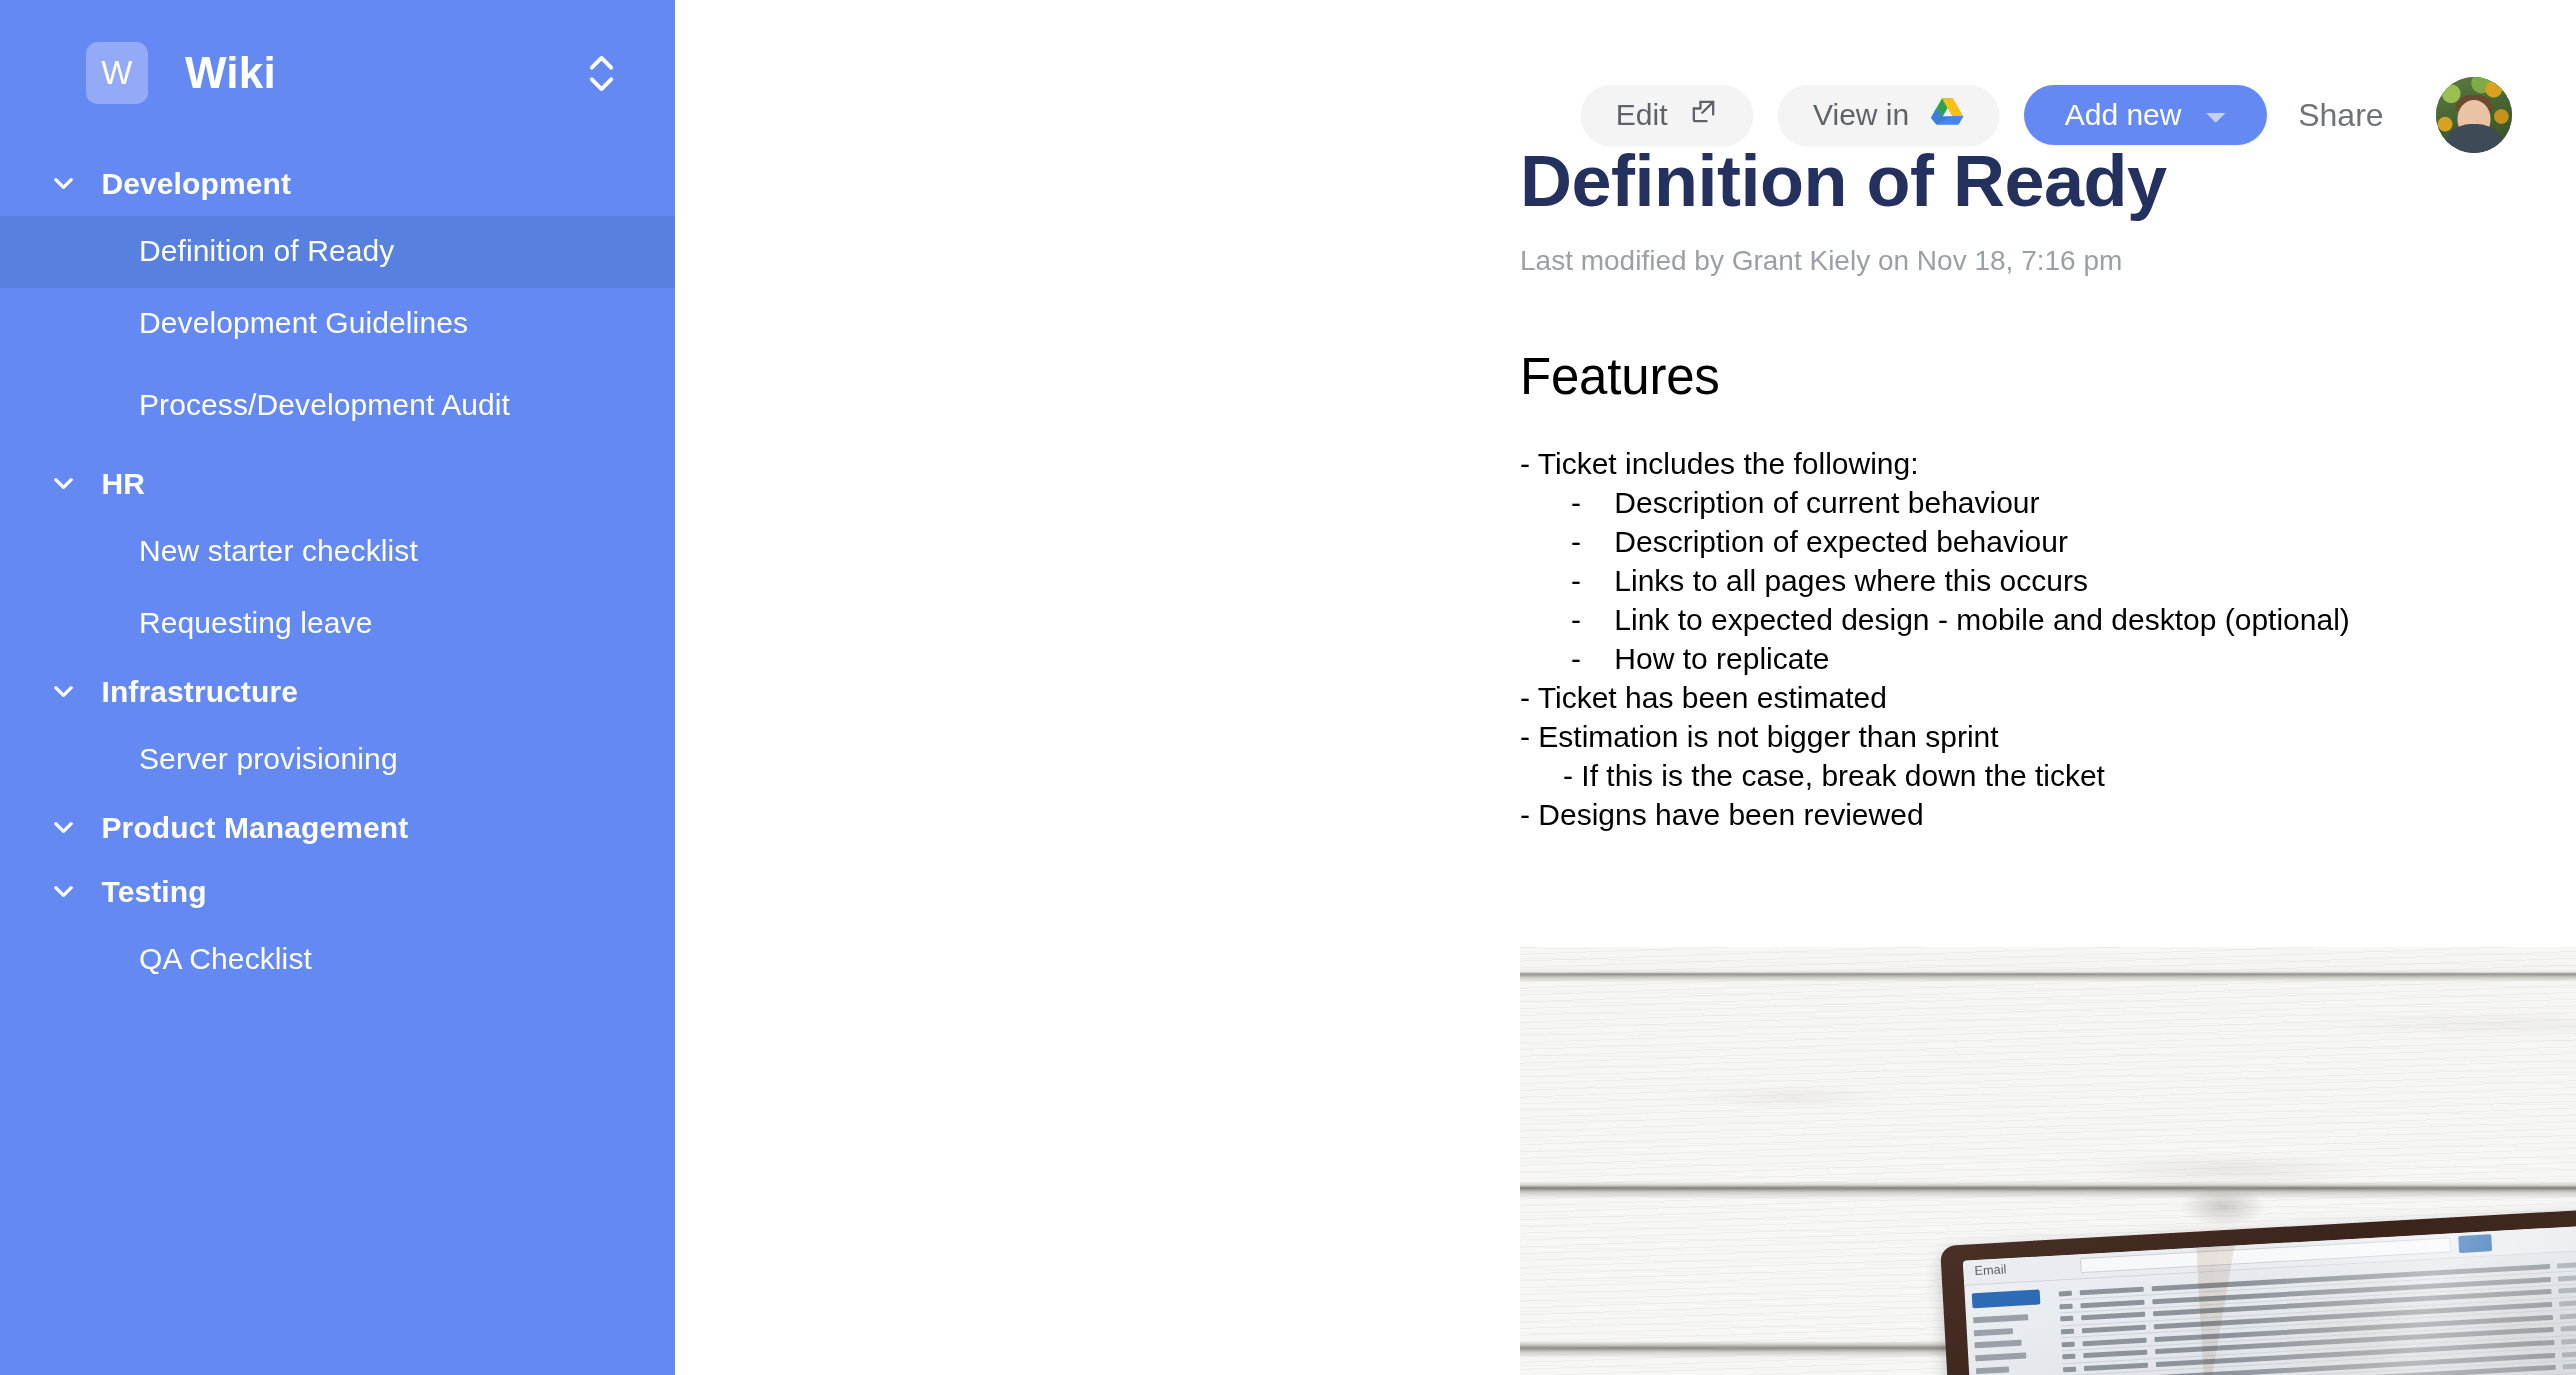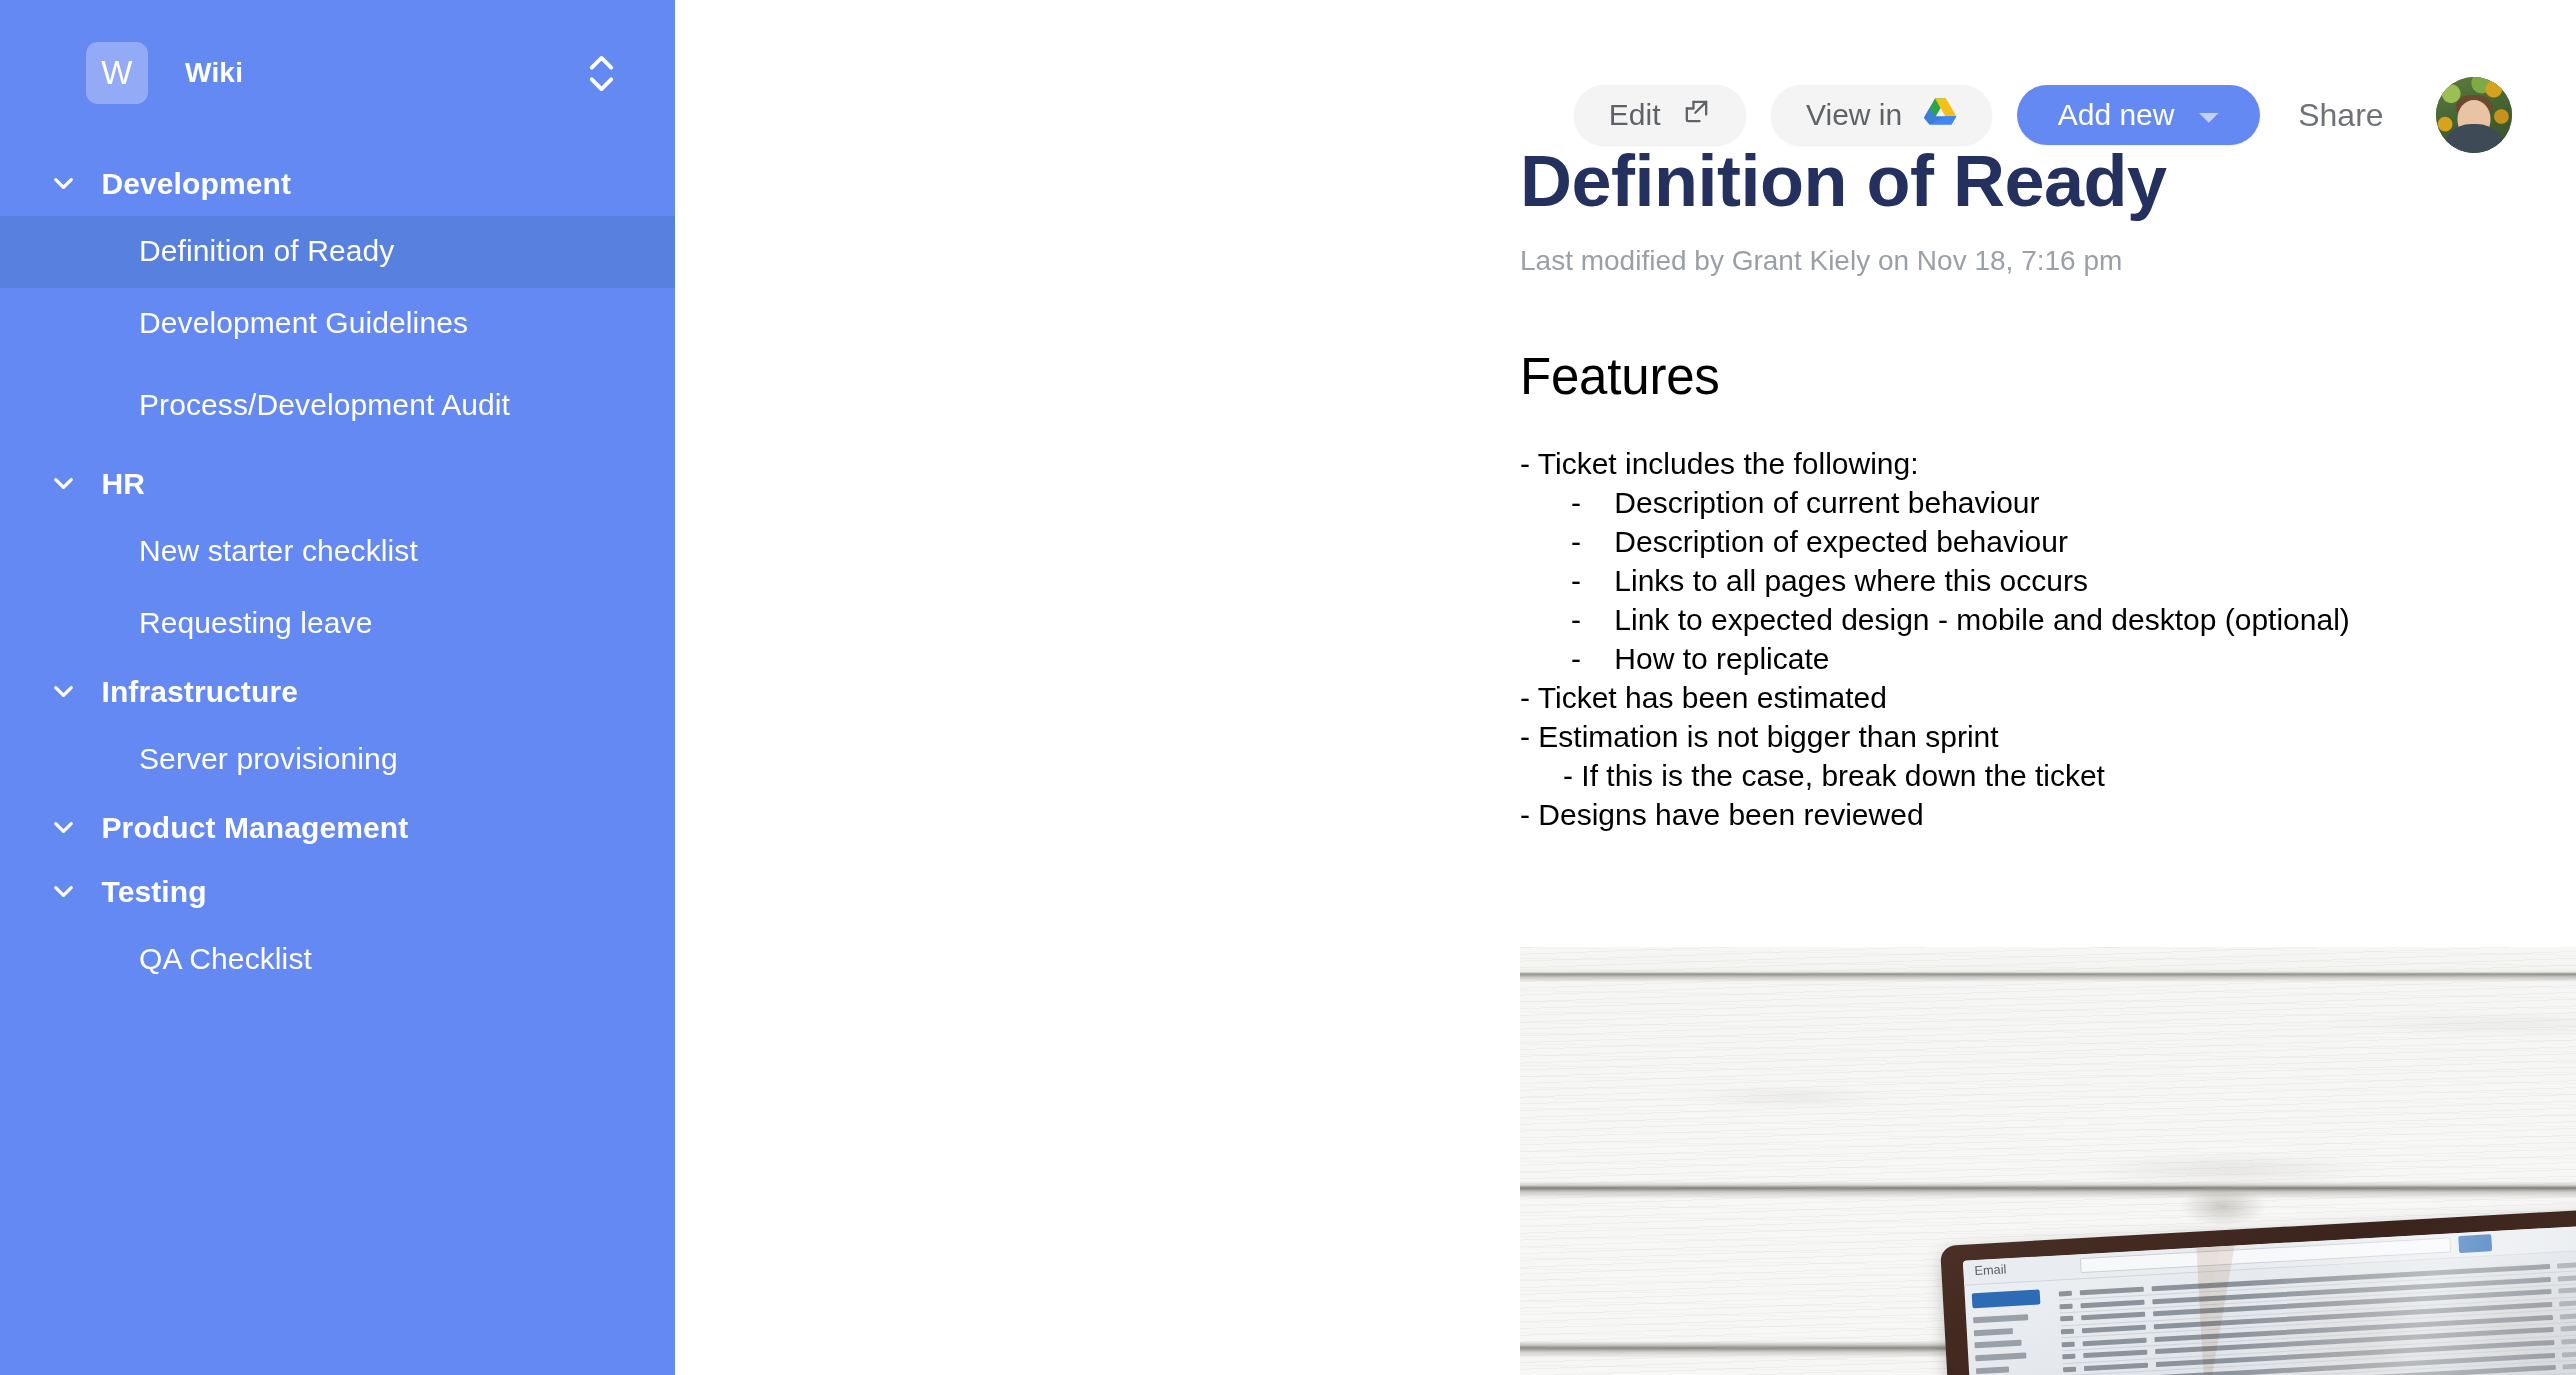--- a/index.html
+++ b/index.html
@@ -13,21 +13,21 @@
     width:675px; height:1376px; background:#6589F2;
     flex:0 0 675px; position:relative; overflow:hidden;
   }
   .sb-head { display:flex; align-items:center; height:146px; padding:0 47px 0 86px; }
   .sb-logo {
     width:62px; height:62px; border-radius:11.7px; background:#93AAF6;
     display:flex; align-items:center; justify-content:center;
     color:#ffffff; font-size:33px; font-weight:500; letter-spacing:0.5px;
     flex:0 0 62px;
   }
-  .sb-title { color:#ffffff; font-size:28px; font-weight:700; margin-left:37px; flex:1; letter-spacing:0.2px; }
+  .sb-title { color:#ffffff; font-size:44px; font-weight:700; margin-left:37px; flex:1; letter-spacing:0.2px; }
   .sb-switch { width:33px; height:57px; position:relative; flex:0 0 33px; margin-right:9.8px; }
   .sb-switch svg { display:block; }
 
   .sb-nav { margin-top:5.9px; }
   .sb-section {
     display:flex; align-items:center; height:64px;
     padding-left:47px; color:#ffffff; font-size:30px; font-weight:700;
     letter-spacing:0.1px;
   }
   .sb-chevron { width:33px; height:33px; margin-right:21.5px; flex:0 0 33px; display:flex; align-items:center; justify-content:center; }
@@ -49,21 +49,21 @@
   .pill {
     display:inline-flex; align-items:center; gap:21.5px;
     height:60px; padding:0 35px; border-radius:30px;
     background:#F4F4F5; color:#5F6368; font-size:30px; font-weight:500;
     border:none; cursor:pointer; white-space:nowrap;
     box-shadow:0 1px 2px rgba(0,0,0,.07);
   }
   .pill.primary { background:#6589F2; color:#ffffff; padding:0 41px; gap:23.4px;justify-content:center; }
   .share-btn {
     color:#6F7278; font-size:32px; font-weight:400; background:none; border:none;
-    cursor:pointer; padding:0 5.9px; margin-left:7px; white-space:nowrap;
+    cursor:pointer; padding:0 5.9px; margin-left:0; white-space:nowrap;
   }
   .avatar {
     width:76px; height:76px; border-radius:50%; overflow:hidden; flex:0 0 76px;
     margin-left:21.5px; position:relative; background:#4e6b45;
   }
   .avatar .bg { position:absolute; inset:0;
     background:
       radial-gradient(circle at 20% 22%, #9bbf52 0 8.8px, transparent 9.8px),
       radial-gradient(circle at 76% 16%, #d8a21f 0 7.8px, transparent 8.8px),
       radial-gradient(circle at 86% 52%, #c6921c 0 6.8px, transparent 7.8px),

